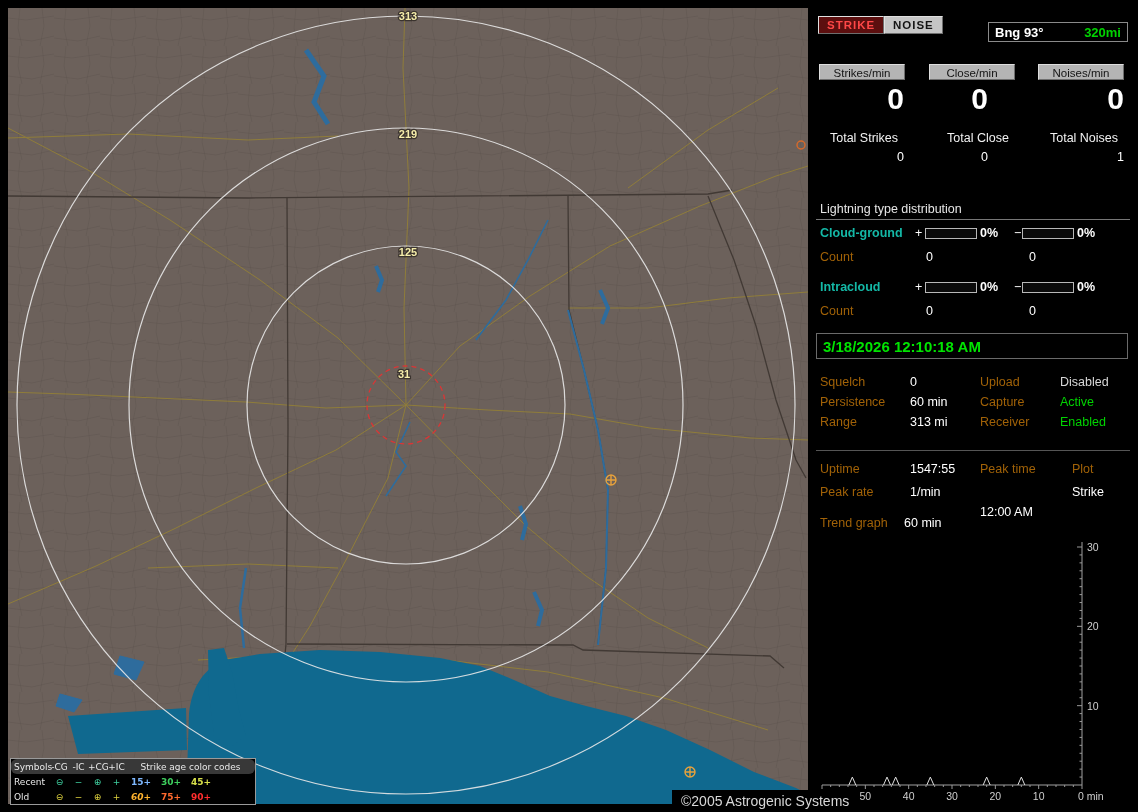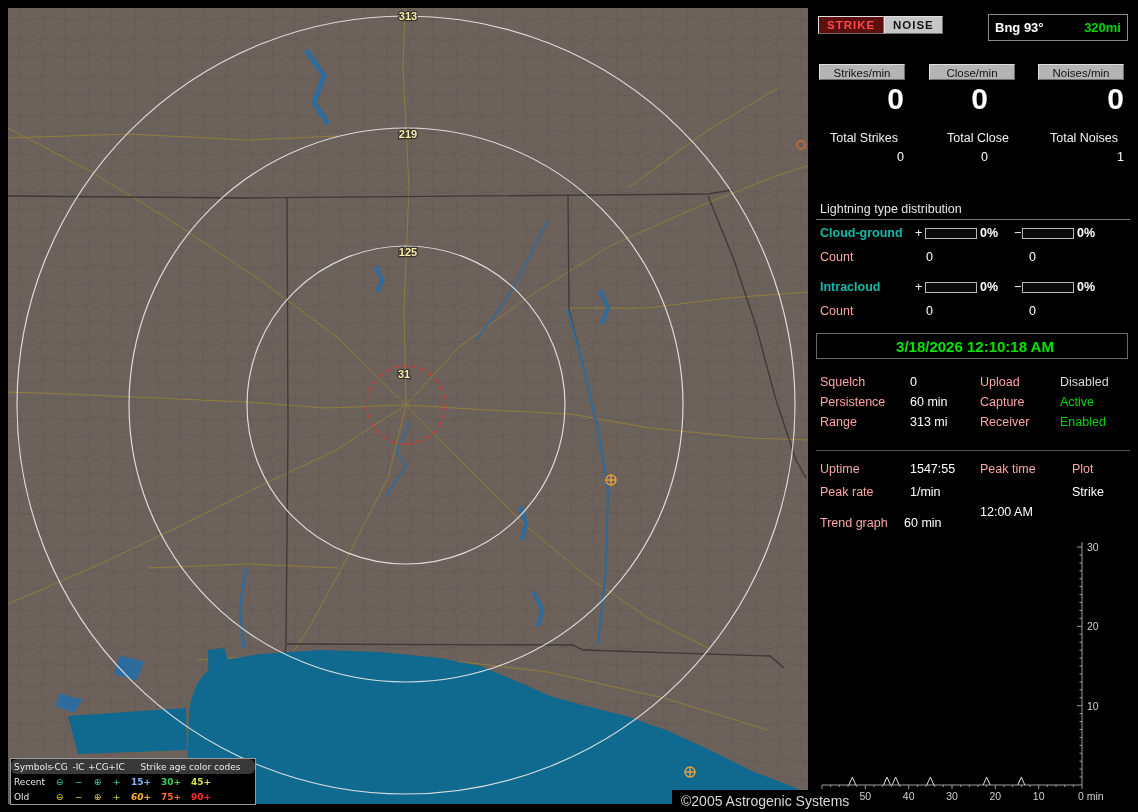--- a/index.html
+++ b/index.html
@@ -25,32 +25,32 @@
   .lg-age{width:30px;text-align:center;font-weight:bold;}
   .lg-age-title{flex:1;text-align:center;}
 
   #copyright{
     left:664px;top:782px;background:#000;color:#d8d8d8;font-size:14px;
     padding:3px 9px;white-space:nowrap;z-index:5;
   }
 
   
   #panel{left:816px;top:0;width:322px;height:812px;font-size:12.5px;}
-  .lbl{color:#fca5a5;}
+  .lbl{color:#a16207;}
   .val{color:#fff;}
 
   .btn{
     font-size:11.5px;font-weight:bold;text-align:center;line-height:16px;height:18px;
     border:1px solid;border-color:#e0e0e0 #6e6e6e #6e6e6e #e0e0e0;box-sizing:border-box;
     padding:0 8px;cursor:default;
   }
   #strike-btn{left:2px;top:16px;background:#5c0f0f;color:#ff4747;letter-spacing:1px;}
   #noise-btn{left:68px;top:16px;background:#c6c6c6;color:#151515;letter-spacing:1px;}
   #bng-box{
-    left:172px;top:14px;width:140px;height:27px;border:1px solid #8a8a8a;background:#000;
+    left:172px;top:22px;width:140px;height:20px;border:1px solid #8a8a8a;background:#000;
     display:flex;align-items:center;justify-content:space-between;box-sizing:border-box;
     padding:0 6px;font-size:13px;font-weight:bold;
   }
 
   .rate-box{
     top:64px;width:86px;height:16px;background:#b4b4b4;color:#141414;
     font-size:11.5px;text-align:center;line-height:16px;
     border:1px solid;border-color:#dedede #6e6e6e #6e6e6e #dedede;box-sizing:border-box;
   }
   .big-zero{top:82px;width:40px;font-size:30px;font-weight:bold;text-align:right;color:#fff;}
@@ -62,21 +62,20 @@
   .dist-name{font-weight:bold;color:#14b8a6;}
   .pct{font-weight:bold;color:#fff;}
   .bar{
     width:52px;height:11px;border:1px solid #b8b8b8;background:#0a0a0a;box-sizing:border-box;
   }
 
   #datetime-box{
     left:0;top:333px;width:312px;height:26px;border:1px solid #6a6a6a;
     line-height:26px;padding-left:6px;font-size:15px;font-weight:bold;color:#00e400;
     box-sizing:border-box;
-    text-align:center;
   }
 
   #trend-svg{left:0;top:535px;}
   #trend-svg text{font-family:"Liberation Sans",sans-serif;font-size:10.5px;fill:#cfcfcf;}
   #trend-ticks line{stroke:#9a9a9a;stroke-width:1;}
   .axis{stroke:#a0a0a0;stroke-width:1;}
 </style>
 </head>
 <body>
 

